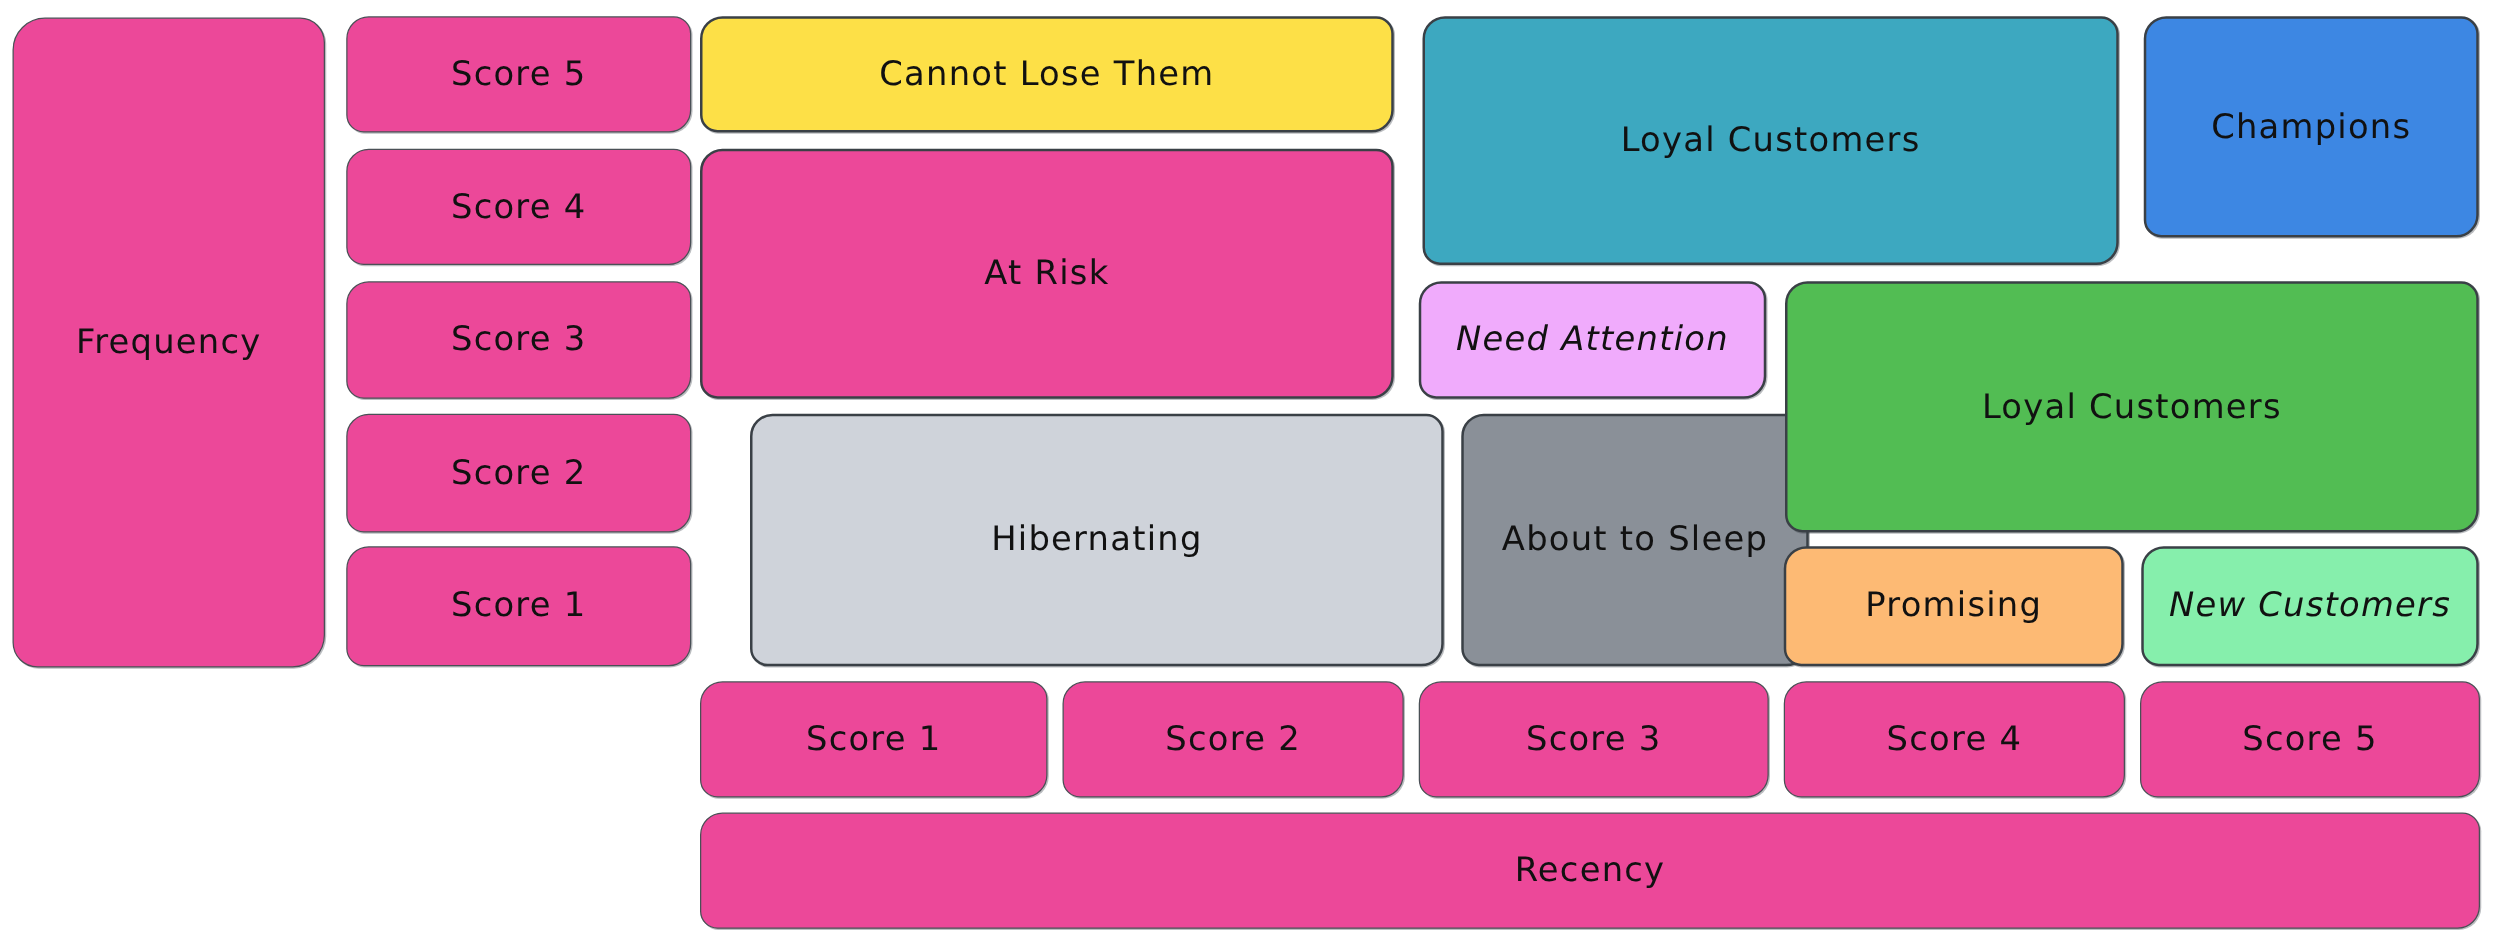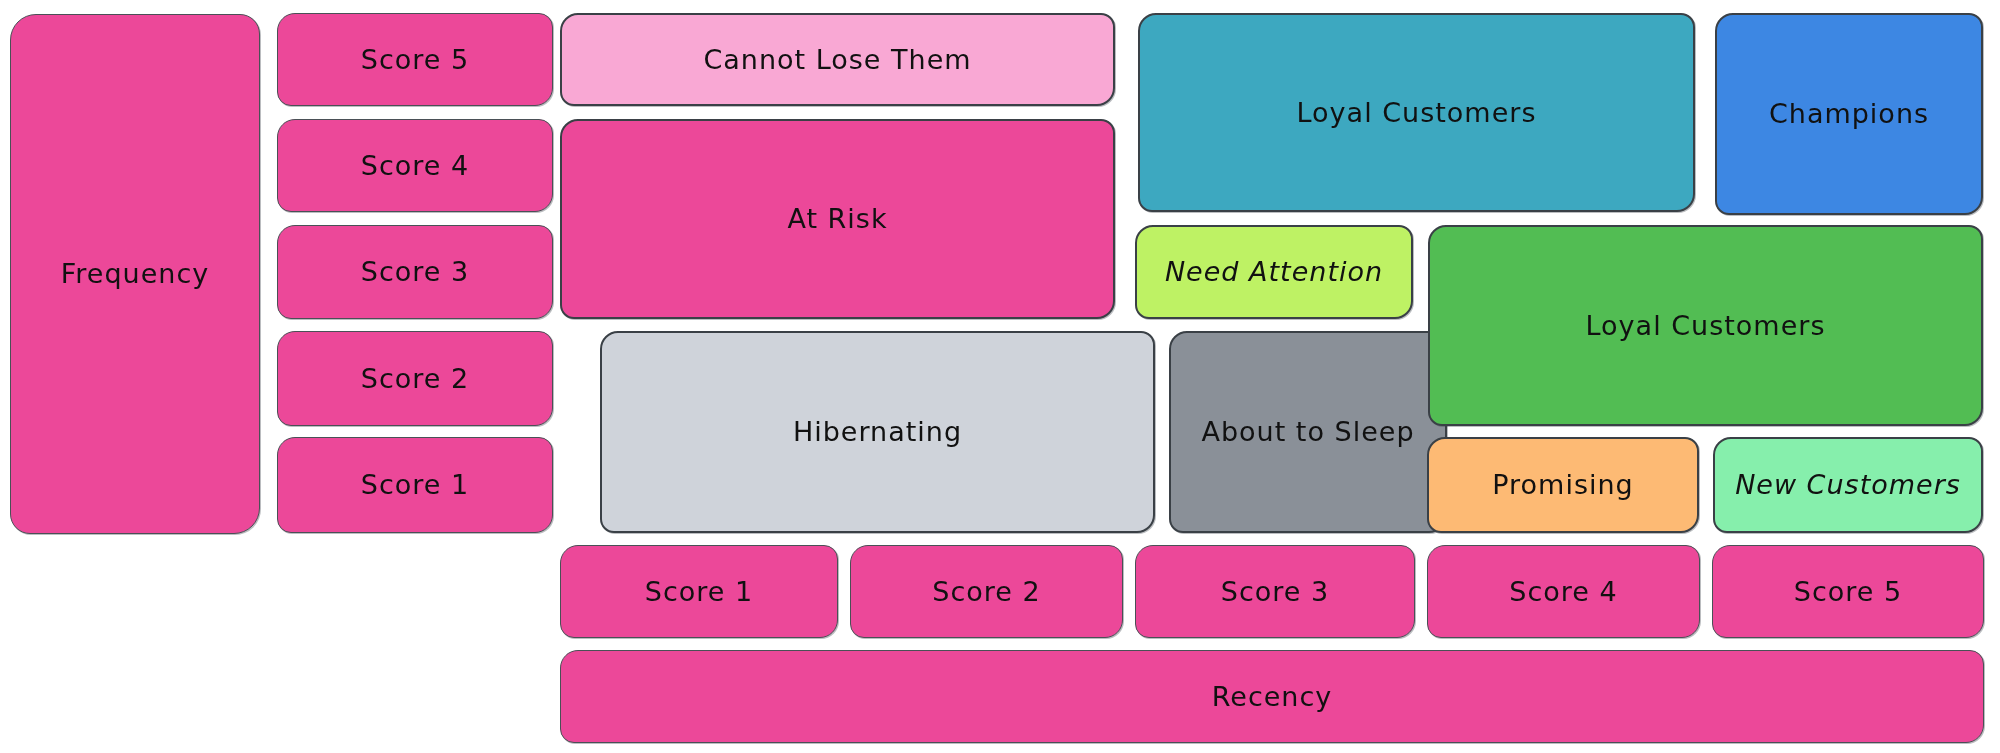--- a/index.html
+++ b/index.html
@@ -39,21 +39,21 @@
   .fscore-1   { left: 277px; top: 119px; width: 276px;  height: 93px; }
   .fscore-2   { left: 277px; top: 225px; width: 276px;  height: 94px; }
   .fscore-3   { left: 277px; top: 331px; width: 276px;  height: 95px; }
   .fscore-4   { left: 277px; top: 437px; width: 276px;  height: 96px; }
 
   
   .seg-0 { left: 560px;  top: 13px;  width: 555px; height: 93px; }
   .seg-1 { left: 560px;  top: 119px; width: 555px; height: 200px; }
   .seg-2 { left: 560px;  top: 331px; width: 555px; height: 202px; }
   .seg-3 { left: 1138px; top: 13px;  width: 557px; height: 199px; }
-  .seg-4 { left: 1715px; top: 13px;  width: 268px; height: 202px; }
+  .seg-4 { left: 1715px; top: 13px;  width: 268px; height: 177px; }
   .seg-5 { left: 1135px; top: 225px; width: 278px; height: 94px; }
   .seg-6 { left: 1135px; top: 331px; width: 278px; height: 202px; margin-left: 34px; }
   .seg-7 { left: 1428px; top: 225px; width: 555px; height: 201px; }
   .seg-8 { left: 1427px; top: 437px; width: 272px; height: 96px; }
   .seg-9 { left: 1713px; top: 437px; width: 270px; height: 96px; }
 
   
   .rscore-0 { left: 560px;  top: 545px; width: 278px;  height: 93px; }
   .rscore-1 { left: 850px;  top: 545px; width: 273px;  height: 93px; }
   .rscore-2 { left: 1135px; top: 545px; width: 280px;  height: 93px; }
@@ -66,26 +66,26 @@
 
 <div class="canvas">
 
   <div class="box white-box freq-label">Frequency</div>
   <div class="box white-box fscore-0">Score 5</div>
   <div class="box white-box fscore-1">Score 4</div>
   <div class="box white-box fscore-2">Score 3</div>
   <div class="box white-box fscore-3">Score 2</div>
   <div class="box white-box fscore-4">Score 1</div>
 
-  <div class="box segment seg-0" style="background: #f9a8d4;">Cannot Lose Them</div>
+  <div class="box segment seg-0" style="background: #fde047;">Cannot Lose Them</div>
   <div class="box segment seg-1" style="background: #ec4899;">At Risk</div>
   <div class="box segment seg-2" style="background: rgb(207, 211, 218); margin-left: 40px;">Hibernating</div>
   <div class="box segment seg-3" style="background: rgb(61, 168, 192);">Loyal Customers</div>
   <div class="box segment seg-4" style="background: rgb(61, 135, 227);">Champions</div>
-  <div class="box segment seg-5 italic" style="background: #bef264;">Need Attention</div>
+  <div class="box segment seg-5 italic" style="background: #f0abfc;">Need Attention</div>
   <div class="box segment seg-6" style="background: rgb(138, 144, 152);">About to Sleep</div>
   <div class="box segment seg-7" style="background: rgb(82, 189, 83);">Loyal Customers</div>
   <div class="box segment seg-8" style="background: #fdba74;">Promising</div>
   <div class="box segment seg-9 italic" style="background: #86efac;">New Customers</div>
 
   <div class="box white-box rscore-0">Score 1</div>
   <div class="box white-box rscore-1">Score 2</div>
   <div class="box white-box rscore-2">Score 3</div>
   <div class="box white-box rscore-3">Score 4</div>
   <div class="box white-box rscore-4">Score 5</div>

